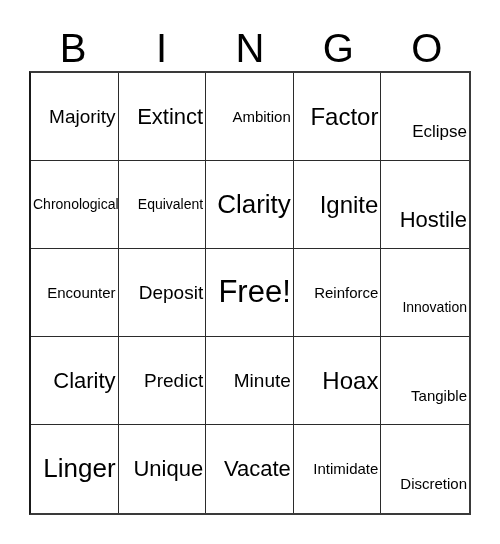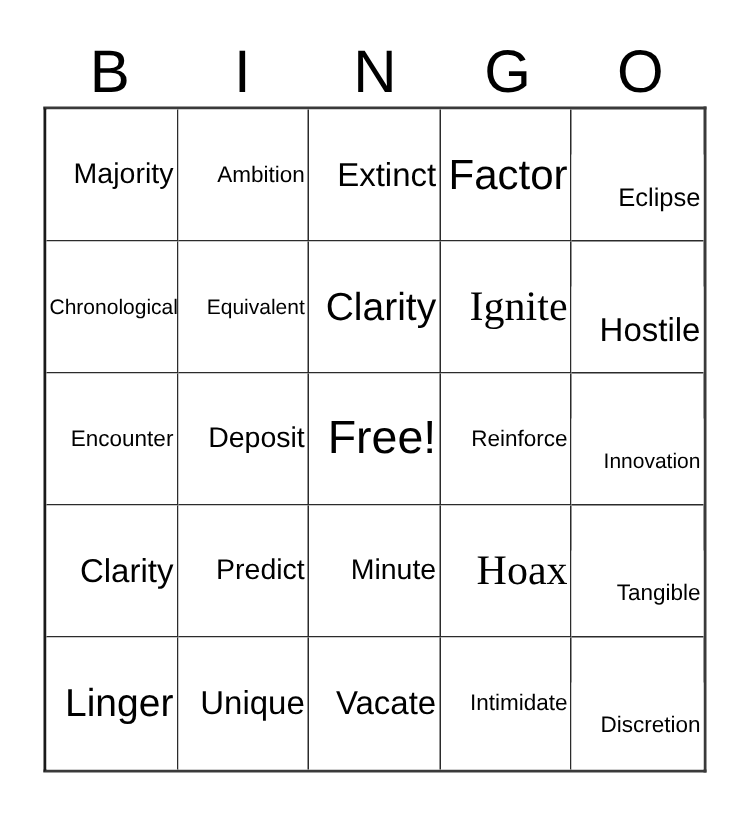--- a/index.html
+++ b/index.html
@@ -91,47 +91,47 @@
     user-select: none;
   }
 
   
   .fs-xxs { font-size: 14px; }
   .fs-xs  { font-size: 14px; }
   .fs-s   { font-size: 15px; }
   .fs-m   { font-size: 17px; }
   .fs-ml  { font-size: 19px; }
   .fs-l   { font-size: 22px; }
-  .fs-xl  { font-size: 28px; }
+  .fs-xl  { font-size: 24px; }
   .fs-xxl { font-size: 26px; }
-  .fs-h   { font-size: 28px; font-family: Liberation Serif, serif; }
+  .fs-h   { font-size: 24px; }
   .fs-free{ font-size: 31px; }
 </style>
 </head>
 <body>
 
 <div id="card-root">
 
   <div id="bingo-header">
     <div class="header-letter">B</div>
     <div class="header-letter">I</div>
     <div class="header-letter">N</div>
     <div class="header-letter">G</div>
     <div class="header-letter">O</div>
   </div>
 
   <div id="bingo-grid">
       <div class="bingo-cell">
         <span class="cell-text fs-ml">Majority</span>
       </div>
       <div class="bingo-cell">
-        <span class="cell-text fs-s">Ambition</span>
+        <span class="cell-text fs-l">Extinct</span>
       </div>
       <div class="bingo-cell">
-        <span class="cell-text fs-l">Extinct</span>
+        <span class="cell-text fs-s">Ambition</span>
       </div>
       <div class="bingo-cell">
         <span class="cell-text fs-xl">Factor</span>
       </div>
       <div class="bingo-cell">
         <span class="cell-text fs-m">Eclipse</span>
       </div>
       <div class="bingo-cell">
         <span class="cell-text fs-xxs">Chronological</span>
       </div>

